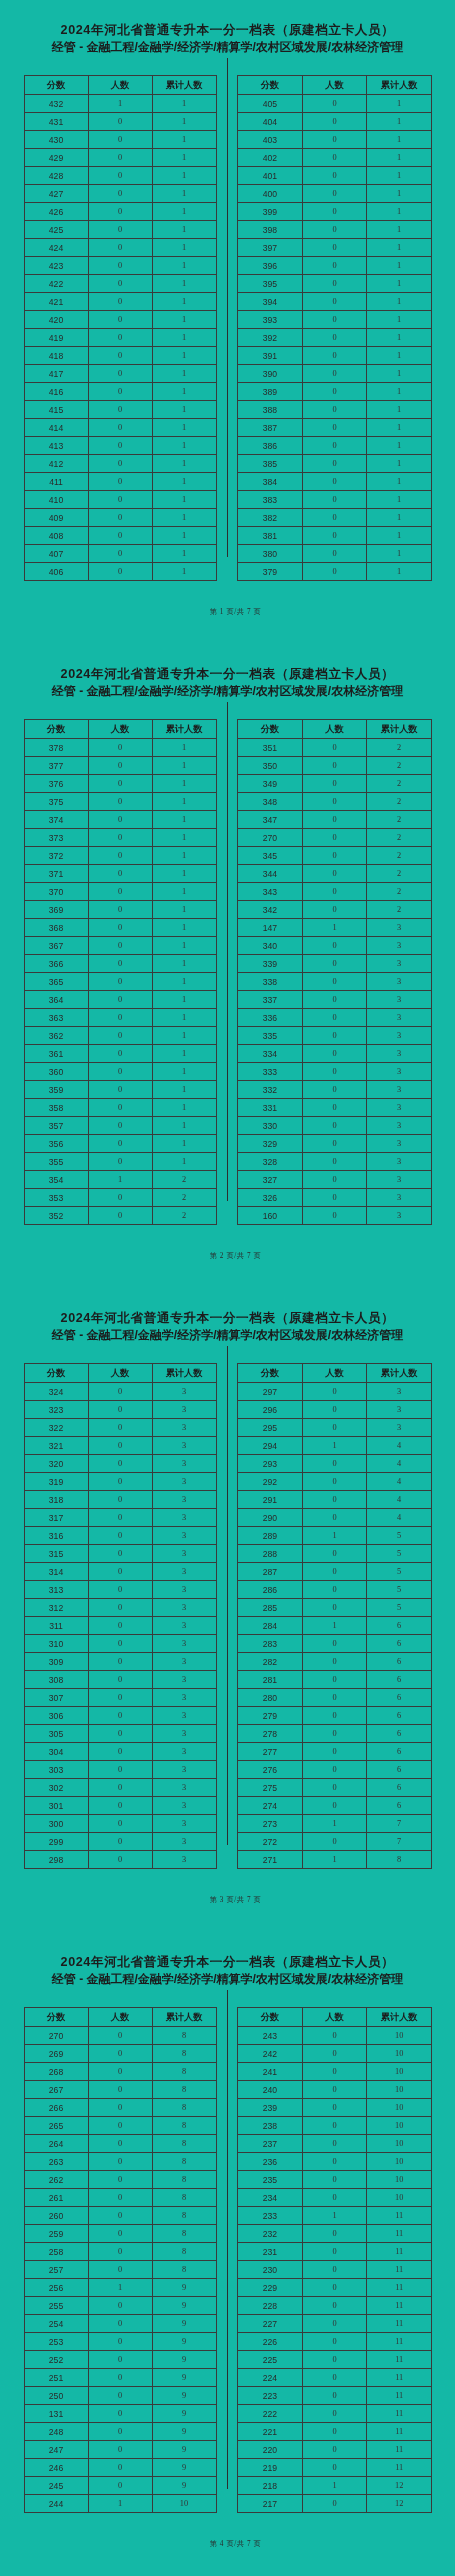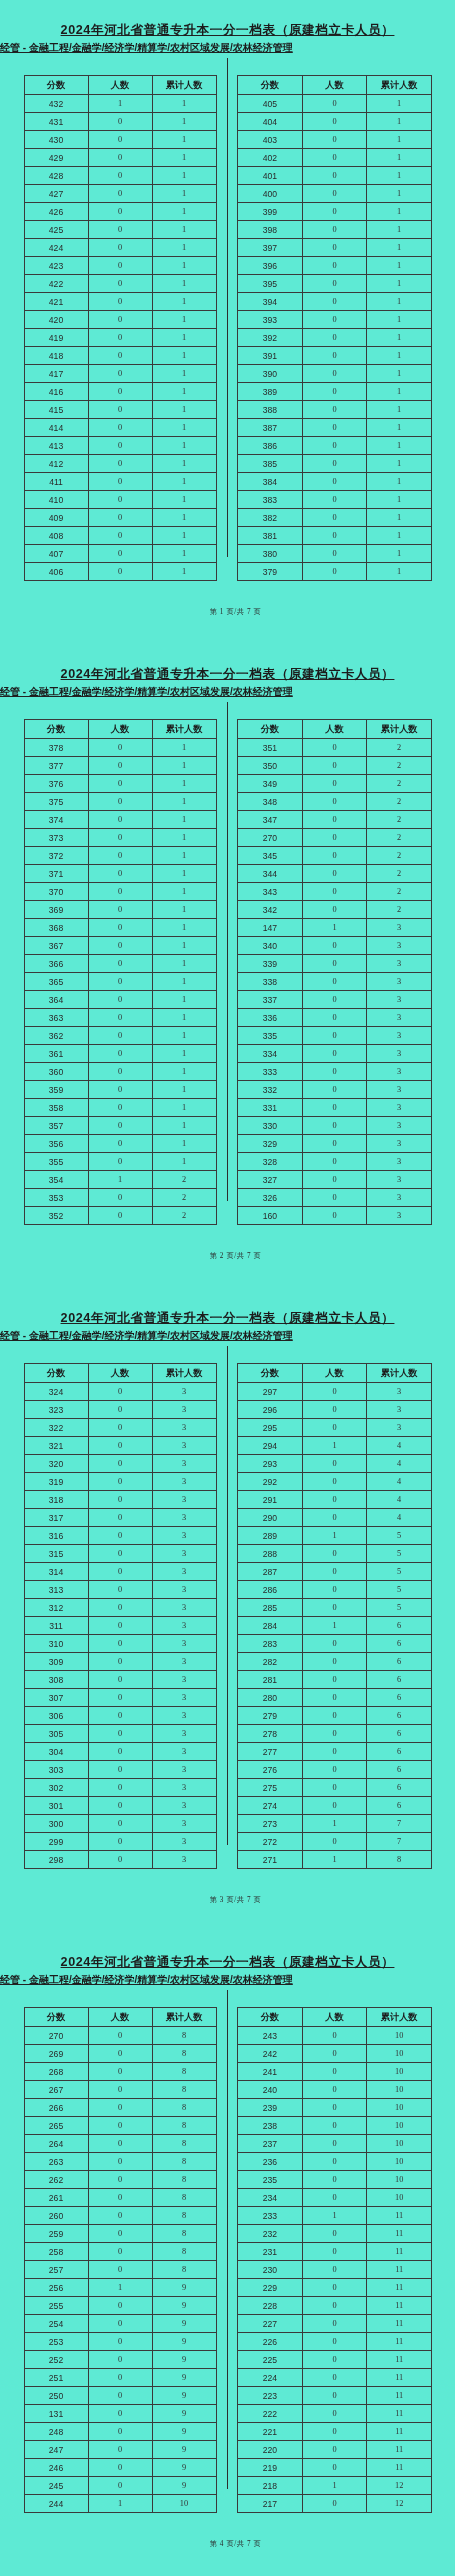--- a/index.html
+++ b/index.html
@@ -11,38 +11,38 @@
     width: 455px;
     margin: 0;
     background: #ffffff;
     font-family: "Liberation Sans", sans-serif;
     color: #222222;
   }
   .page {
     width: 455px;
     height: 644px;
     position: relative;
-    background: #5eead4;
+    background: #14b8a6;
     overflow: hidden;
-    text-decoration: underline;
   }
   .title {
     margin: 0;
     padding-top: 24px;
     text-align: center;
     font-size: 12.6px;
     line-height: 12.6px;
     font-weight: bold;
     letter-spacing: 0.6px;
     font-family: "Liberation Sans", sans-serif;
     color: #1c1c1c;
   }
   .subtitle {
     margin: 6.9px 0 0 0;
-    font-size: 10px;
+    text-align: center;
+    font-size: 12px;
     line-height: 9.2px;
     font-weight: bold;
     font-family: "Liberation Sans", sans-serif;
     color: #1c1c1c;
   }
   .tables-area {
     position: absolute;
     top: 75px;
     left: 0;
     width: 363px;

